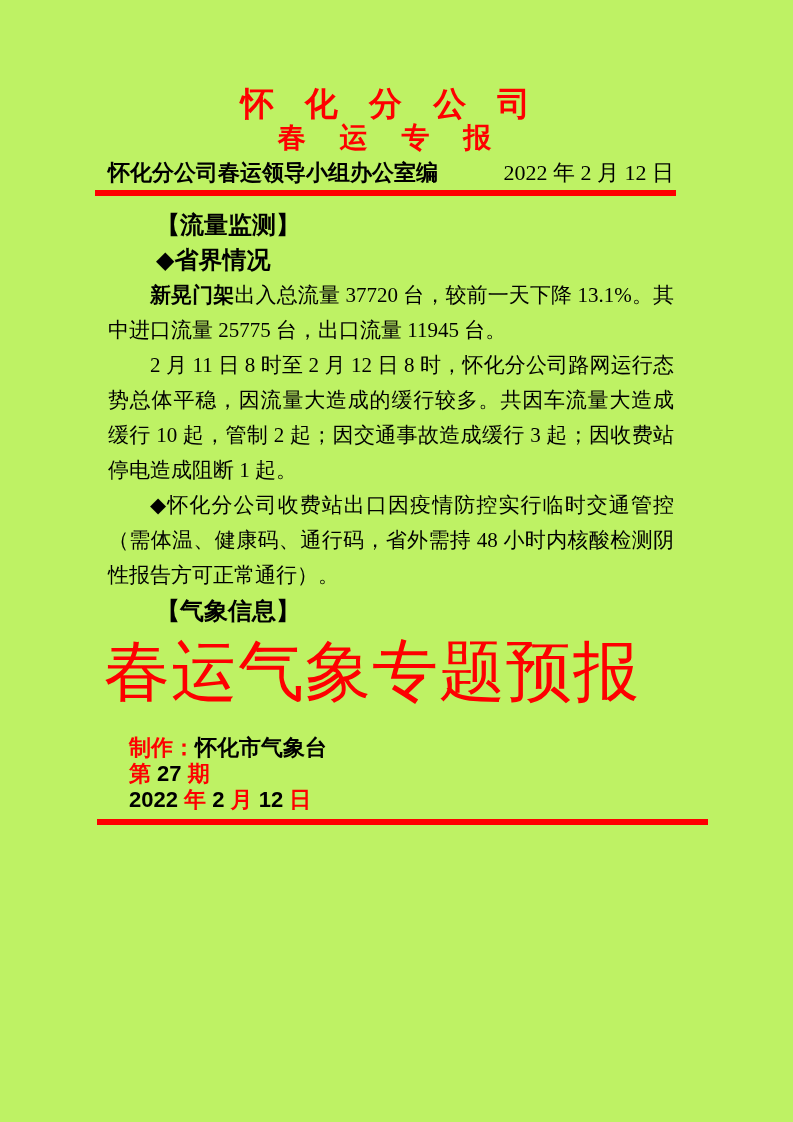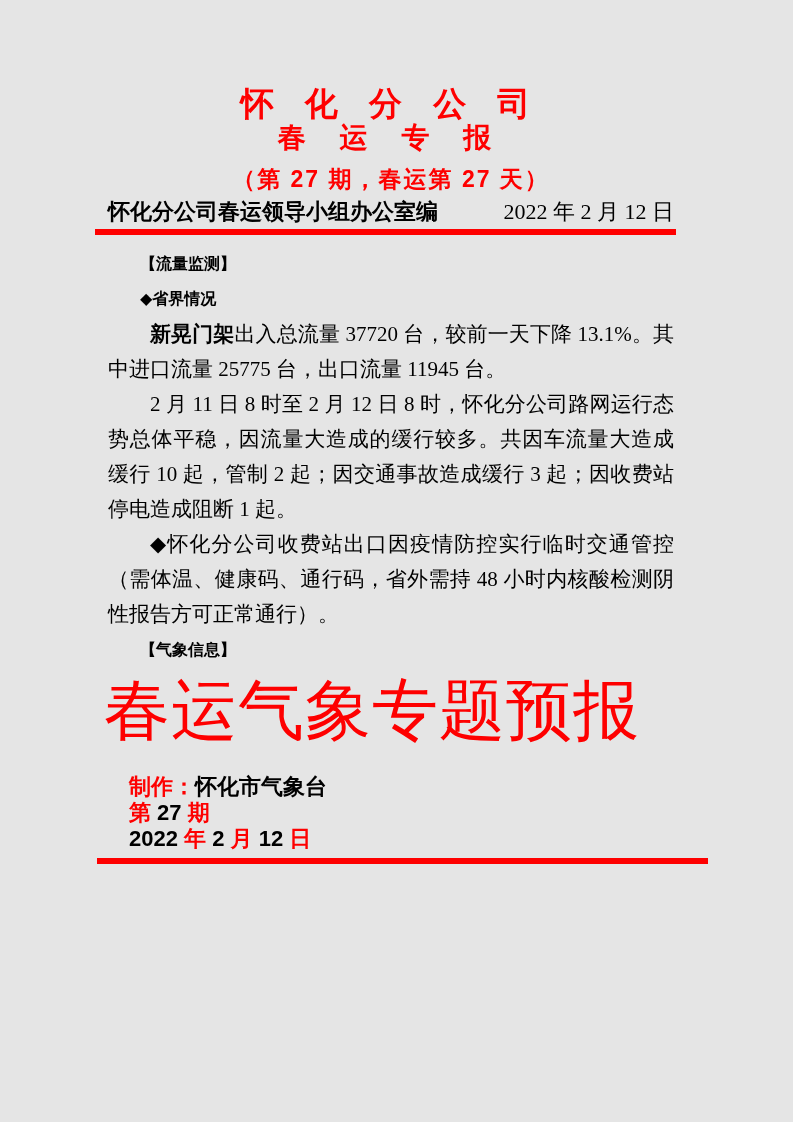--- a/index.html
+++ b/index.html
@@ -7,21 +7,21 @@
   body {
     width: 793px;
     height: 1122px;
     overflow: hidden;
     font-family: "Liberation Serif", "DejaVu Serif", serif;
     color: #000000;
   }
   .page {
     width: 793px;
     height: 1122px;
-    background: #e5e5e5;
+    background: #bef264;
     padding: 86px 119px 0 108px;
   }
   
   .title1 {
     font-family: "Liberation Sans", "DejaVu Sans", sans-serif;
     font-weight: bold;
     font-size: 33px;
     line-height: 36px;
     letter-spacing: 11px;
     color: #fe0000;
@@ -79,21 +79,21 @@
   .doc-body {
     margin-top: 11px;
     font-size: 21px;
     line-height: 35px;
     text-align: justify;
   }
   .doc-body p { text-indent: 2em; }
   .sec-head {
     font-family: "Liberation Sans", "DejaVu Sans", sans-serif;
     font-weight: bold;
-    font-size: 16px;
+    font-size: 24px;
   }
   .lead-bold {
     font-family: "Liberation Sans", "DejaVu Sans", sans-serif;
     font-weight: bold;
   }
   
   .weather-banner {
     margin-top: 6px;
     margin-left: -4px;
     color: #fe0000;
@@ -127,21 +127,20 @@
   }
 </style>
 </head>
 <body>
 
 <div class="page">
 
   <header>
     <div class="title1">怀 化 分 公 司</div>
     <div class="title2">春 运 专 报</div>
-    <div class="issue-line">（第 27 期，春运第 27 天）</div>
     <div class="editor-row">
       <span class="editor-credit">怀化分公司春运领导小组办公室编</span>
       <span class="header-date">2022 年 2 月 12 日</span>
     </div>
     <div class="head-rule"></div>
   </header>
 
   <main class="doc-body">
     <p class="sec-head">【流量监测】</p>
 

